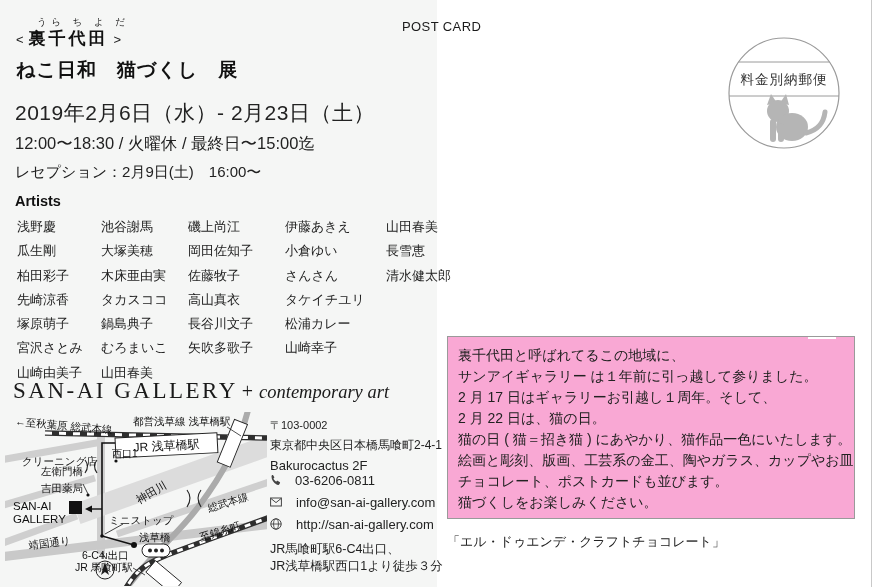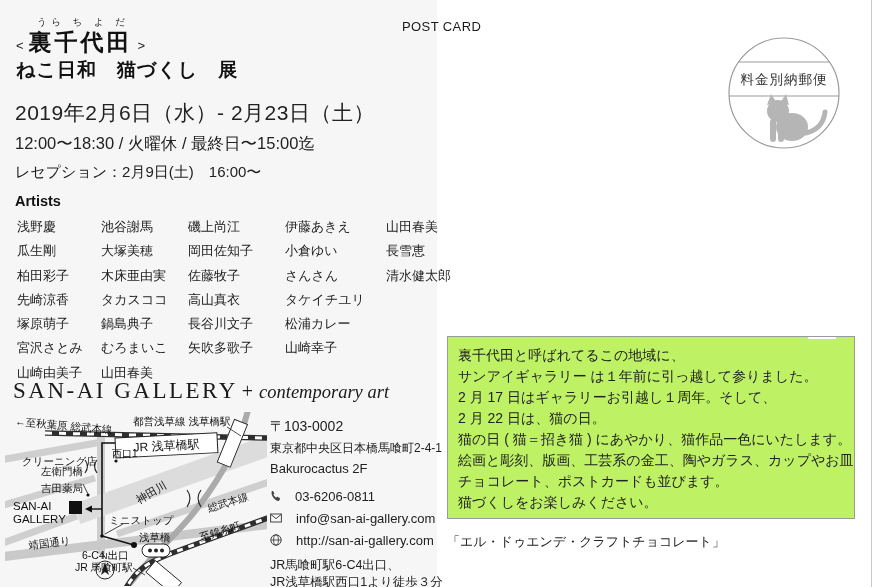--- a/index.html
+++ b/index.html
@@ -4,21 +4,21 @@
 <style>
   html,body{margin:0;padding:0;background:#e9e9e9;}
   .card{position:relative;width:875px;height:587px;background:#ffffff;overflow:hidden;
         font-family:"Liberation Sans","DejaVu Sans",sans-serif;color:#1a1a1a;text-decoration:underline;}
   .left-bg{position:absolute;left:0;top:0;width:437px;height:587px;background:#f5f6f5;}
   .right-edge{position:absolute;left:871px;top:0;width:1px;height:587px;background:#c9c9c9;}
 
   
   .furigana{position:absolute;left:37px;top:16px;font-size:9.5px;letter-spacing:4.5px;color:#222;}
   .title-line{position:absolute;left:16px;top:27px;font-size:13px;color:#222;}
-  .title-line .kanji{font-size:23px;font-weight:bold;letter-spacing:3px;margin:0 5px;color:#111;}
+  .title-line .kanji{font-size:17px;font-weight:bold;letter-spacing:3px;margin:0 5px;color:#111;}
   .exh-title{position:absolute;left:16px;top:57px;font-size:19px;font-weight:bold;letter-spacing:1px;color:#111;}
 
   .date-line{position:absolute;left:15px;top:99px;font-size:21px;letter-spacing:0.5px;color:#222;}
   .hours-line{position:absolute;left:15px;top:133px;font-size:16.5px;color:#222;}
   .reception-line{position:absolute;left:15px;top:163px;font-size:15px;color:#222;}
 
   .artists-heading{position:absolute;left:15px;top:193px;font-size:14.5px;font-weight:bold;color:#111;}
   .artists-grid{position:absolute;left:17px;top:215px;font-size:13px;color:#222;}
   .artist-row{display:grid;grid-template-columns:84px 87px 97px 101px auto;line-height:24.3px;}
 
@@ -27,34 +27,34 @@
   .logo-main{font-family:"Liberation Serif","DejaVu Serif",serif;font-size:23px;letter-spacing:2.5px;}
   .logo-plus{font-family:"Liberation Serif","DejaVu Serif",serif;font-size:20px;margin-left:4px;}
   .logo-sub{font-family:"Liberation Serif","DejaVu Serif",serif;font-style:italic;font-size:18.5px;margin-left:6px;text-align:right;}
 
   
   .map{position:absolute;left:5px;top:412px;width:262px;height:174px;}
   .map text{font-family:"Liberation Sans","DejaVu Sans",sans-serif;fill:#111;}
 
   
   .contact{position:absolute;left:270px;top:418px;width:175px;color:#222;}
-  .postal{font-size:14px;margin-bottom:4px;}
+  .postal{font-size:11px;margin-bottom:4px;}
   .addr1{font-size:12px;margin-bottom:4px;}
-  .addr2{font-size:13px;margin-bottom:13px;}
+  .addr2{font-size:13px;}
   .crow{display:flex;align-items:center;gap:14px;font-size:13px;margin-bottom:8px;height:14px;}
   .crow svg{flex:0 0 auto;}
   .access{margin-top:10px;font-size:12.5px;line-height:17px;}
 
   
   .postcard-label{position:absolute;left:402px;top:19px;font-size:13px;letter-spacing:0.4px;color:#1b1b1b;}
   .stamp{position:absolute;left:727px;top:36px;}
 
   
   .msg-box{position:absolute;left:447px;top:336px;width:408px;height:183px;box-sizing:border-box;
-           border:1px solid #9a9a9a;background:#bef264;padding:8px 10px 0 10px;overflow:hidden;}
+           border:1px solid #9a9a9a;background:#f9a8d4;padding:8px 10px 0 10px;overflow:hidden;}
   .msg-box .msg-line{font-size:14px;line-height:21px;white-space:nowrap;color:#222;}
   .box-ears{position:absolute;top:-10px;right:16px;}
 
   .footer-note{position:absolute;left:447px;top:531px;font-size:13px;line-height:22px;color:#222;}
 </style>
 </head>
 <body>
 
 <div class="card">
   <div class="left-bg"></div>

